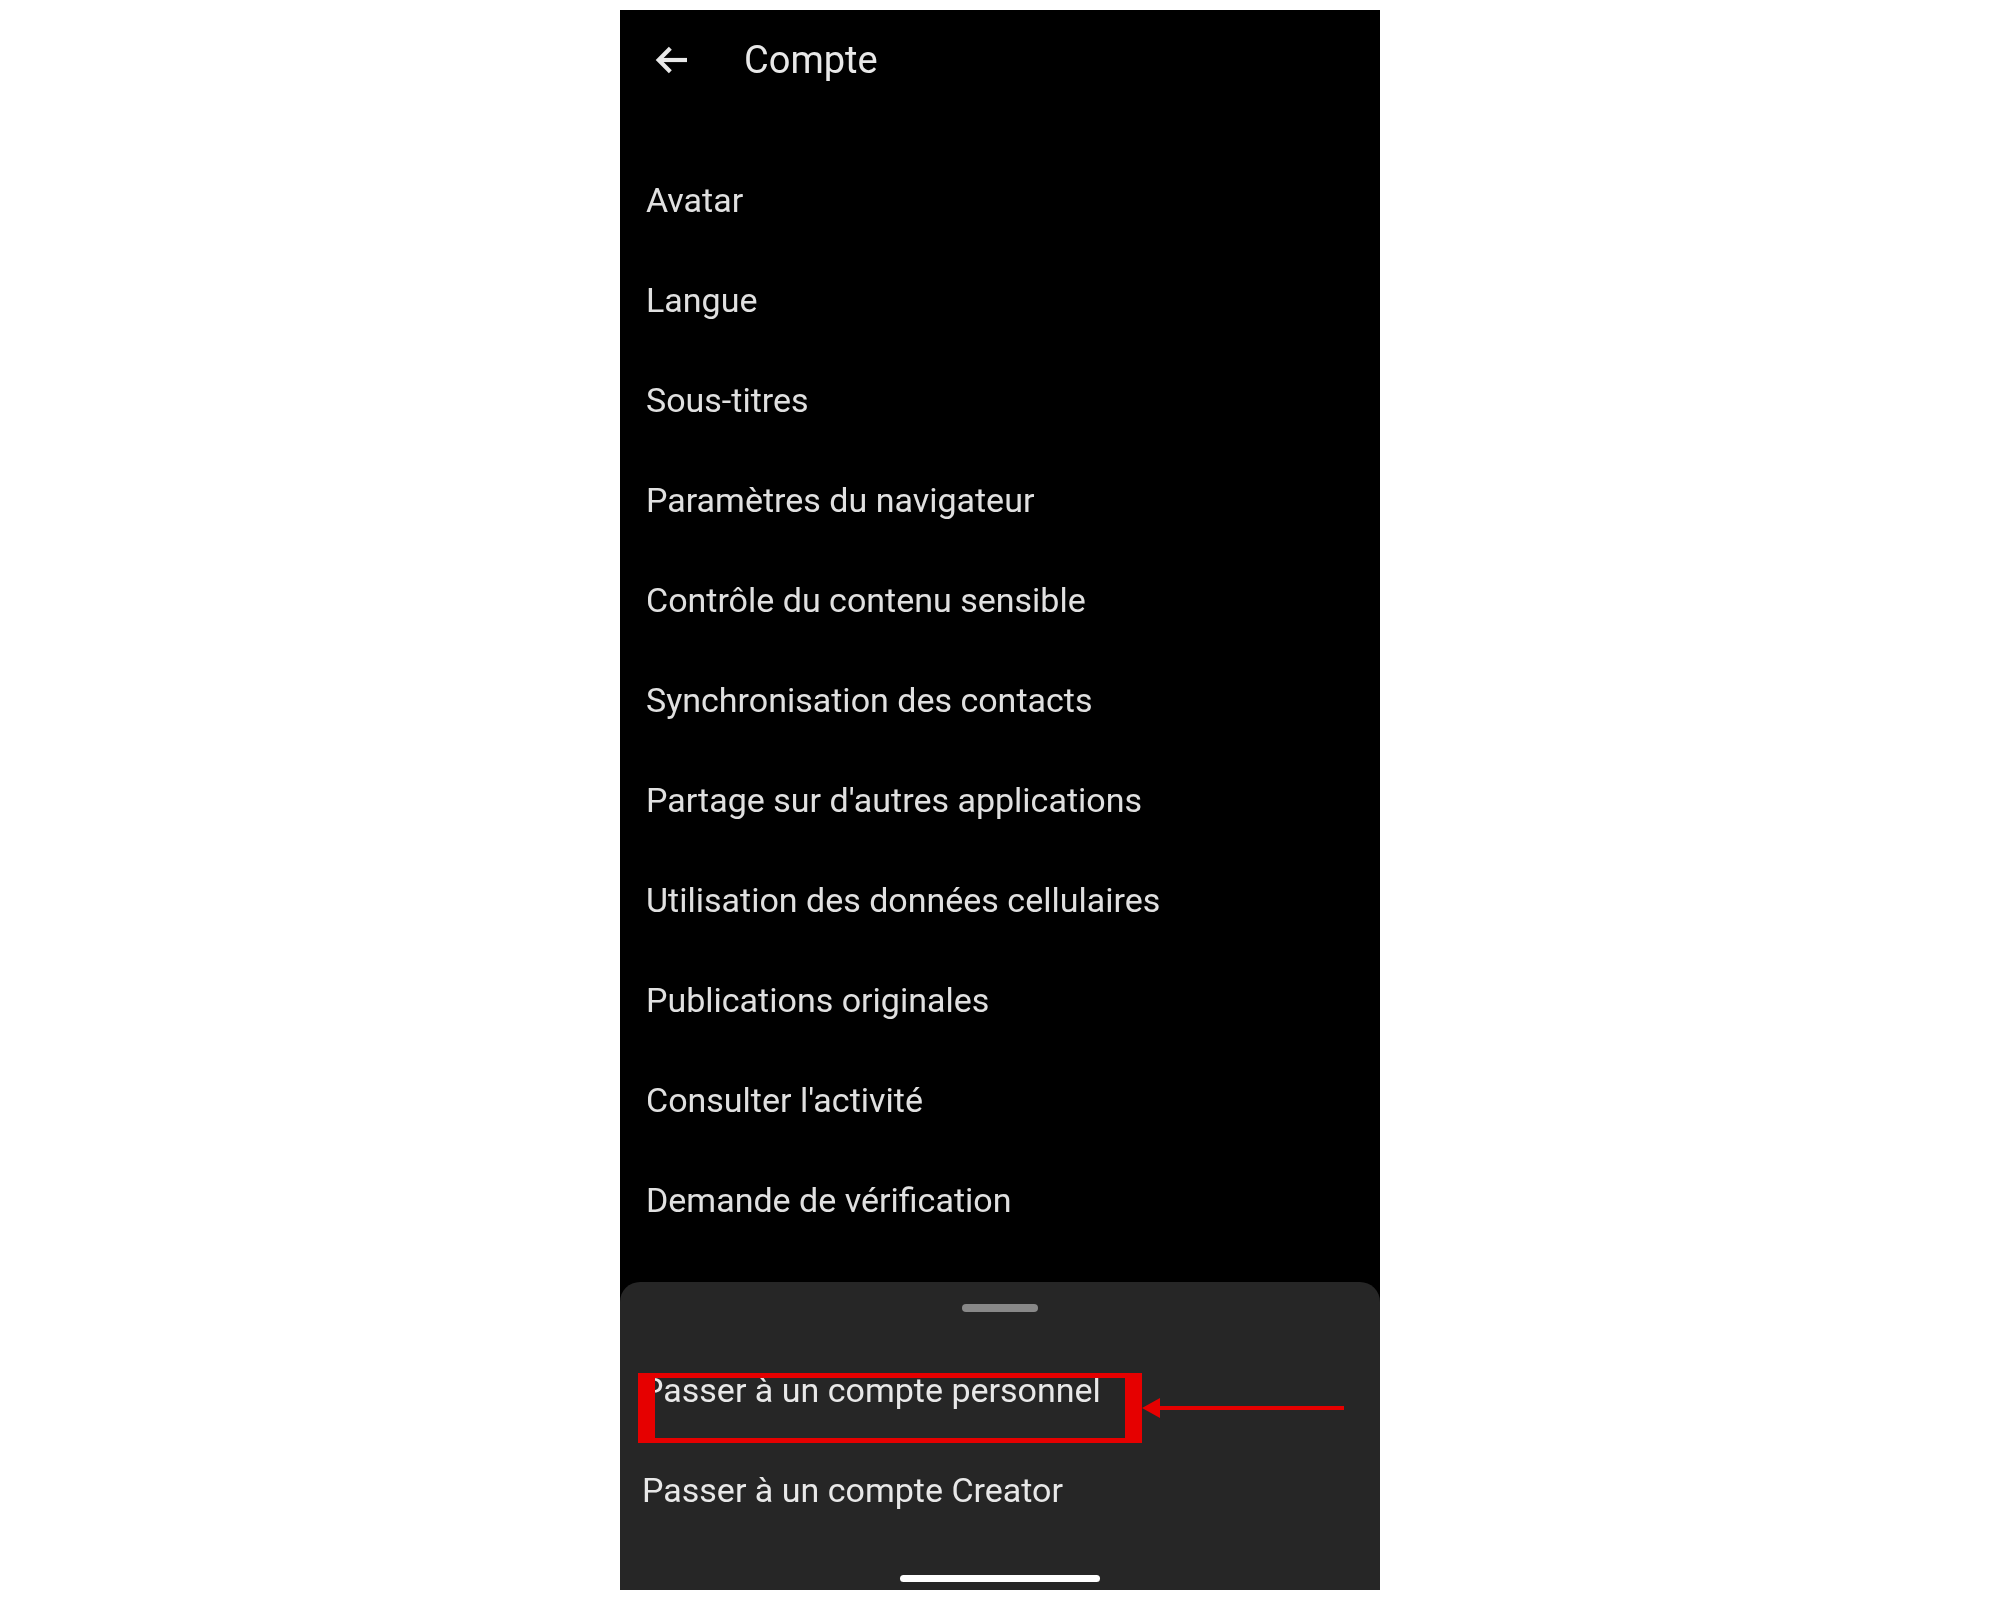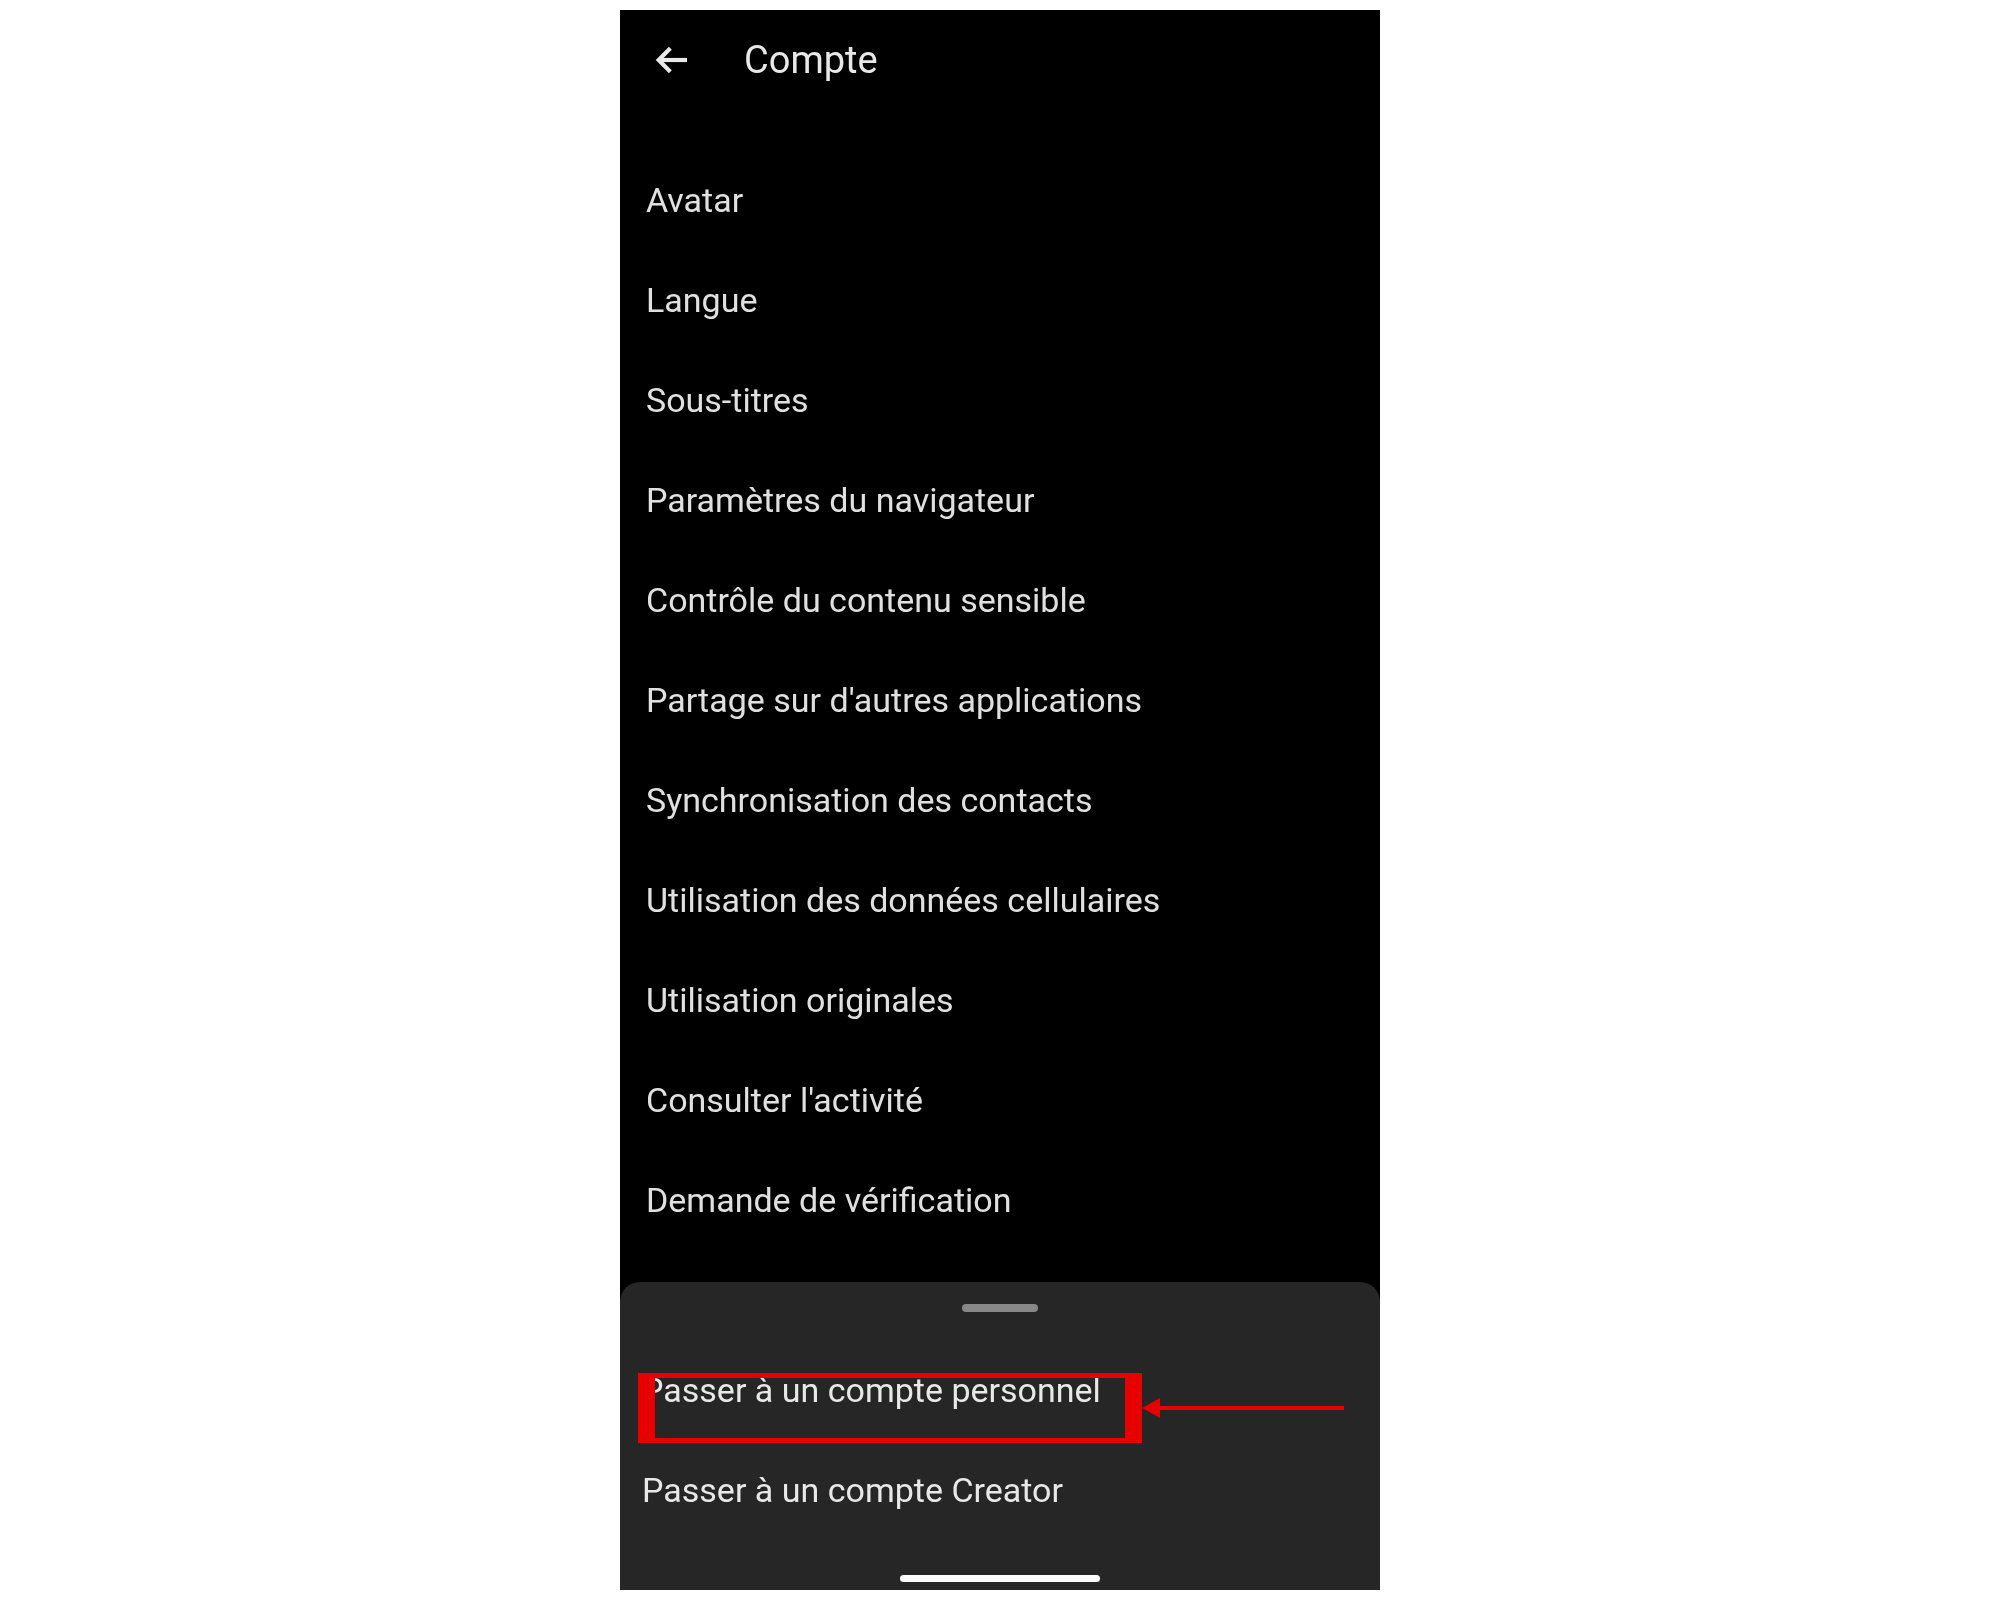--- a/index.html
+++ b/index.html
@@ -143,24 +143,24 @@
     </div>
     <div class="header-title">Compte</div>
   </div>
 
   <div class="menu-list">
     <div class="menu-item">Avatar</div>
     <div class="menu-item">Langue</div>
     <div class="menu-item">Sous-titres</div>
     <div class="menu-item">Paramètres du navigateur</div>
     <div class="menu-item">Contrôle du contenu sensible</div>
+    <div class="menu-item">Synchronisation des contacts</div>
     <div class="menu-item">Partage sur d'autres applications</div>
-    <div class="menu-item">Synchronisation des contacts</div>
     <div class="menu-item">Utilisation des données cellulaires</div>
-    <div class="menu-item">Utilisation originales</div>
+    <div class="menu-item">Publications originales</div>
     <div class="menu-item">Consulter l'activité</div>
     <div class="menu-item">Demande de vérification</div>
   </div>
 
   <div class="bottom-sheet">
     <div class="drag-handle"></div>
     <div class="sheet-item">
       <span>Passer à un compte personnel</span>
     </div>
     <div class="sheet-item">

